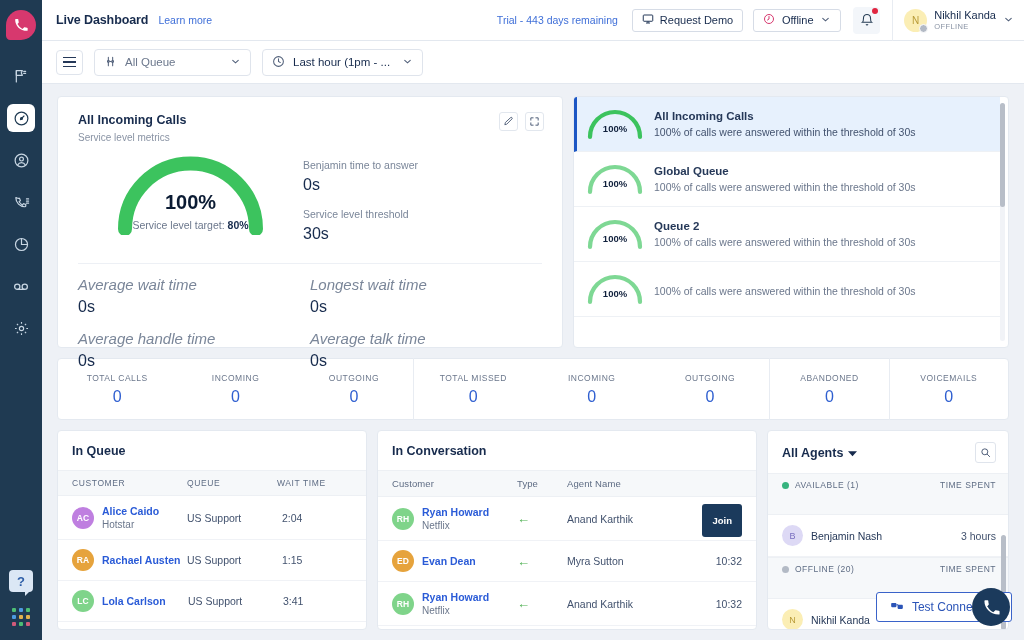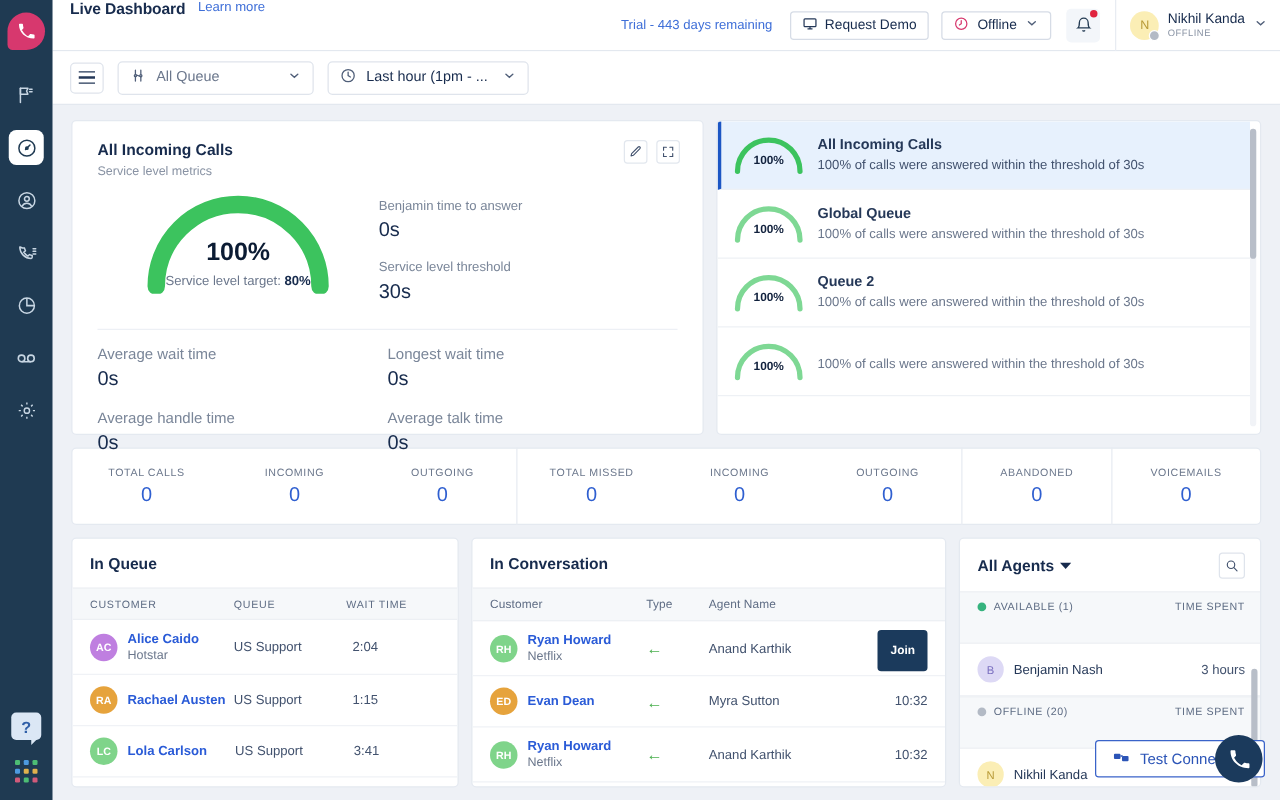--- a/index.html
+++ b/index.html
@@ -44,21 +44,21 @@
   }
   .app-grid { display: grid; grid-template-columns: repeat(3,4px); gap: 3px; margin-bottom: 14px; }
   .app-grid i { width: 4px; height: 4px; display: block; border-radius:1px; }
 
   
   .main { flex: 1 1 auto; display: flex; flex-direction: column; min-width: 0; }
 
   
   .topbar {
     height: 41px; background: #fff; border-bottom: 1px solid #e3e8ef;
-    display: flex; align-items: flex-start; padding: 0 10px 0 14px; flex: 0 0 41px;
+    display: flex; align-items: center; padding: 0 10px 0 14px; flex: 0 0 41px;
   }
   .page-title { font-size: 12.5px; font-weight: bold; color: #172b4d; letter-spacing: -.1px; }
   .learn-more { font-size: 10.5px; color: #3f6fd8; margin-left: 10px; }
   .topbar-right { margin-left: auto; display: flex; align-items: center; height: 100%; }
   .trial-txt { font-size: 10.5px; color: #3f6fd8; margin-right: 14px; }
   .btn-outline {
     height: 23px; border: 1px solid #d6dce6; border-radius: 3px; background: #fff;
     display: flex; align-items: center; gap: 6px; padding: 0 9px;
     font-size: 11px; color: #172b4d; white-space: nowrap;
   }
@@ -121,21 +121,21 @@
     font-size: 20px; font-weight: bold; color: #0b1b33;
   }
   .gauge-target { font-size: 10.5px; color: #6b778c; margin-top: -14px; }
   .gauge-target b { color: #172b4d; }
   .metrics-right { flex: 1 1 auto; padding-top: 6px; }
   .m-label { font-size: 10.5px; color: #7a8699; }
   .m-value { font-size: 16px; color: #172b4d; margin-top: 5px; margin-bottom: 14px; }
   .hr { height: 1px; background: #edf0f5; margin: 6px 0 12px 0; }
   .bottom-grid { display: flex; }
   .bottom-col { width: 50%; }
-  .bottom-col .m-label { font-size: 12px; }
+  .bottom-col .m-label { font-size: 15px; font-style: italic; }
 
   
   .qcard { width: 436px; flex: 0 0 436px; overflow: hidden; position: relative; padding-right: 8px; }
   .qlist { height: 100%; overflow: hidden; }
   .qrow { display: flex; align-items: center; gap: 8px; padding: 10px 12px 10px 10px; border-bottom: 1px solid #eef1f5; }
   .qrow.sel { background: #e7f1fd; border-left: 3px solid #1c56c4; padding-left: 7px; }
   .mini-gauge { width: 62px; flex: 0 0 62px; position: relative; height: 34px; }
   .mini-gauge .mv {
     position: absolute; left: 0; right: 0; top: 16px; text-align: center;
     font-size: 9.5px; font-weight: bold; color: #11213d;

